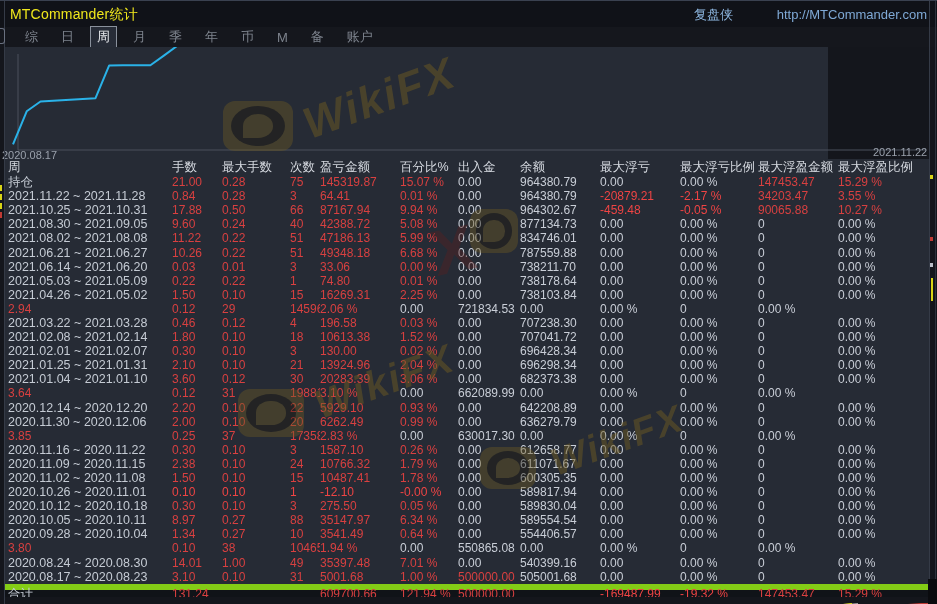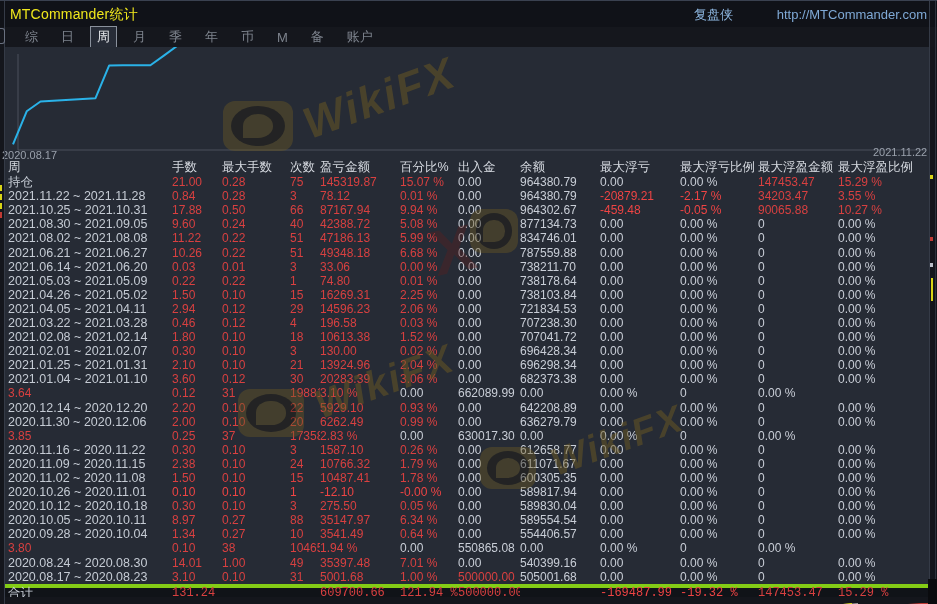--- a/index.html
+++ b/index.html
@@ -16,38 +16,38 @@
   #app-title { position:absolute; left:10px; top:5px; color:#f0e71c; font-size:14px; letter-spacing:.2px; }
   #brand { position:absolute; right:10px; top:5px; font-size:13px; color:#8fb8e2; }
   #brand .site { color:#7fa9d6;padding-left:40px; }
 
   
   #menubar { position:absolute; left:0; top:26px; width:937px; height:20px; background:#15171d; display:flex; align-items:center; padding-left:18px; }
   .menu-item { color:#7d838d; font-size:13px; padding:1px 6px; margin-right:9px; cursor:default; border:1px solid transparent; }
   .menu-item.active { color:#e9ebef; background:#272c37; border:1px solid #8a919c; }
 
   
-  #chart-panel { position:absolute; left:5px; top:46px; width:925px; height:112px; background:#262b35; }
+  #chart-panel { position:absolute; left:5px; top:46px; width:823px; height:112px; background:#262b35; }
   #chart-svg { position:absolute; left:0; top:0; }
   .chart-date-label { position:absolute; font-size:11px; color:#9aa1ac; }
   #chart-start-label { left:-3px; top:102px; }
   #chart-end-label { left:868px; top:99px; }
 
   
   #table-panel { position:absolute; left:5px; top:158px; width:925px; height:438px; background:#262b35; }
   .trow { display:grid; grid-template-columns:164px 50px 68px 30px 80px 58px 62px 80px 80px 78px 80px 1fr;
           padding-left:3px; height:14.1px; align-items:center; }
   .trow > div { font-size:12px; white-space:nowrap; overflow:hidden; }
   #thead .trow { height:16px; }
   #thead .trow > div { color:#d6dae1; font-size:12.5px; }
   .c-w { color:#c9ced7; }
   .c-r { color:#d84040; }
   .c-g { color:#ef4444; }
   .period { color:#c5cbd4; font-size:12.5px !important; }
-  .trow.total { background:#101318; height:15.5px; border-top:4px solid #84cc16;font-family:Liberation Mono, monospace; }
+  .trow.total { background:#101318; height:15.5px; border-top:6px solid #84cc16; }
 
   
   #bottom-strip { position:absolute; left:0; top:596px; width:937px; height:8px; background:#14161c; }
 
   
   .wm { position:absolute; pointer-events:none; z-index:6; }
   .wm-box { border-radius:12px; background:#6d5a23; opacity:.42; position:absolute; }
   .wm-box .inner { position:absolute; left:12%; top:10%; width:76%; height:80%; border-radius:50%; background:#201a0e; }
   .wm-box .beak { position:absolute; left:28%; top:26%; width:44%; height:48%; border-radius:50% 50% 50% 0; background:#6d5a23; }
   .wm-text { font-size:44px; font-weight:bold; font-style:italic; color:#6d5a23; opacity:.5; transform:rotate(-20deg); letter-spacing:2px; }
@@ -129,21 +129,21 @@
           <div class="c-w">0.00</div>
           <div class="c-w">0.00 %</div>
           <div class="c-r">147453.47</div>
           <div class="c-r">15.29 %</div>
         </div>
         <div class="trow">
           <div class="period">2021.11.22 ~ 2021.11.28</div>
           <div class="c-r">0.84</div>
           <div class="c-r">0.28</div>
           <div class="c-r">3</div>
-          <div class="c-r">78.12</div>
+          <div class="c-r">64.41</div>
           <div class="c-r">0.01 %</div>
           <div class="c-w">0.00</div>
           <div class="c-w">964380.79</div>
           <div class="c-g">-20879.21</div>
           <div class="c-g">-2.17 %</div>
           <div class="c-r">34203.47</div>
           <div class="c-r">3.55 %</div>
         </div>
         <div class="trow">
           <div class="period">2021.10.25 ~ 2021.10.31</div>
@@ -237,21 +237,20 @@
           <div class="c-r">16269.31</div>
           <div class="c-r">2.25 %</div>
           <div class="c-w">0.00</div>
           <div class="c-w">738103.84</div>
           <div class="c-w">0.00</div>
           <div class="c-w">0.00 %</div>
           <div class="c-w">0</div>
           <div class="c-w">0.00 %</div>
         </div>
         <div class="trow">
-          <div class="period">2021.04.05 ~ 2021.04.11</div>
           <div class="c-r">2.94</div>
           <div class="c-r">0.12</div>
           <div class="c-r">29</div>
           <div class="c-r">14596.23</div>
           <div class="c-r">2.06 %</div>
           <div class="c-w">0.00</div>
           <div class="c-w">721834.53</div>
           <div class="c-w">0.00</div>
           <div class="c-w">0.00 %</div>
           <div class="c-w">0</div>

